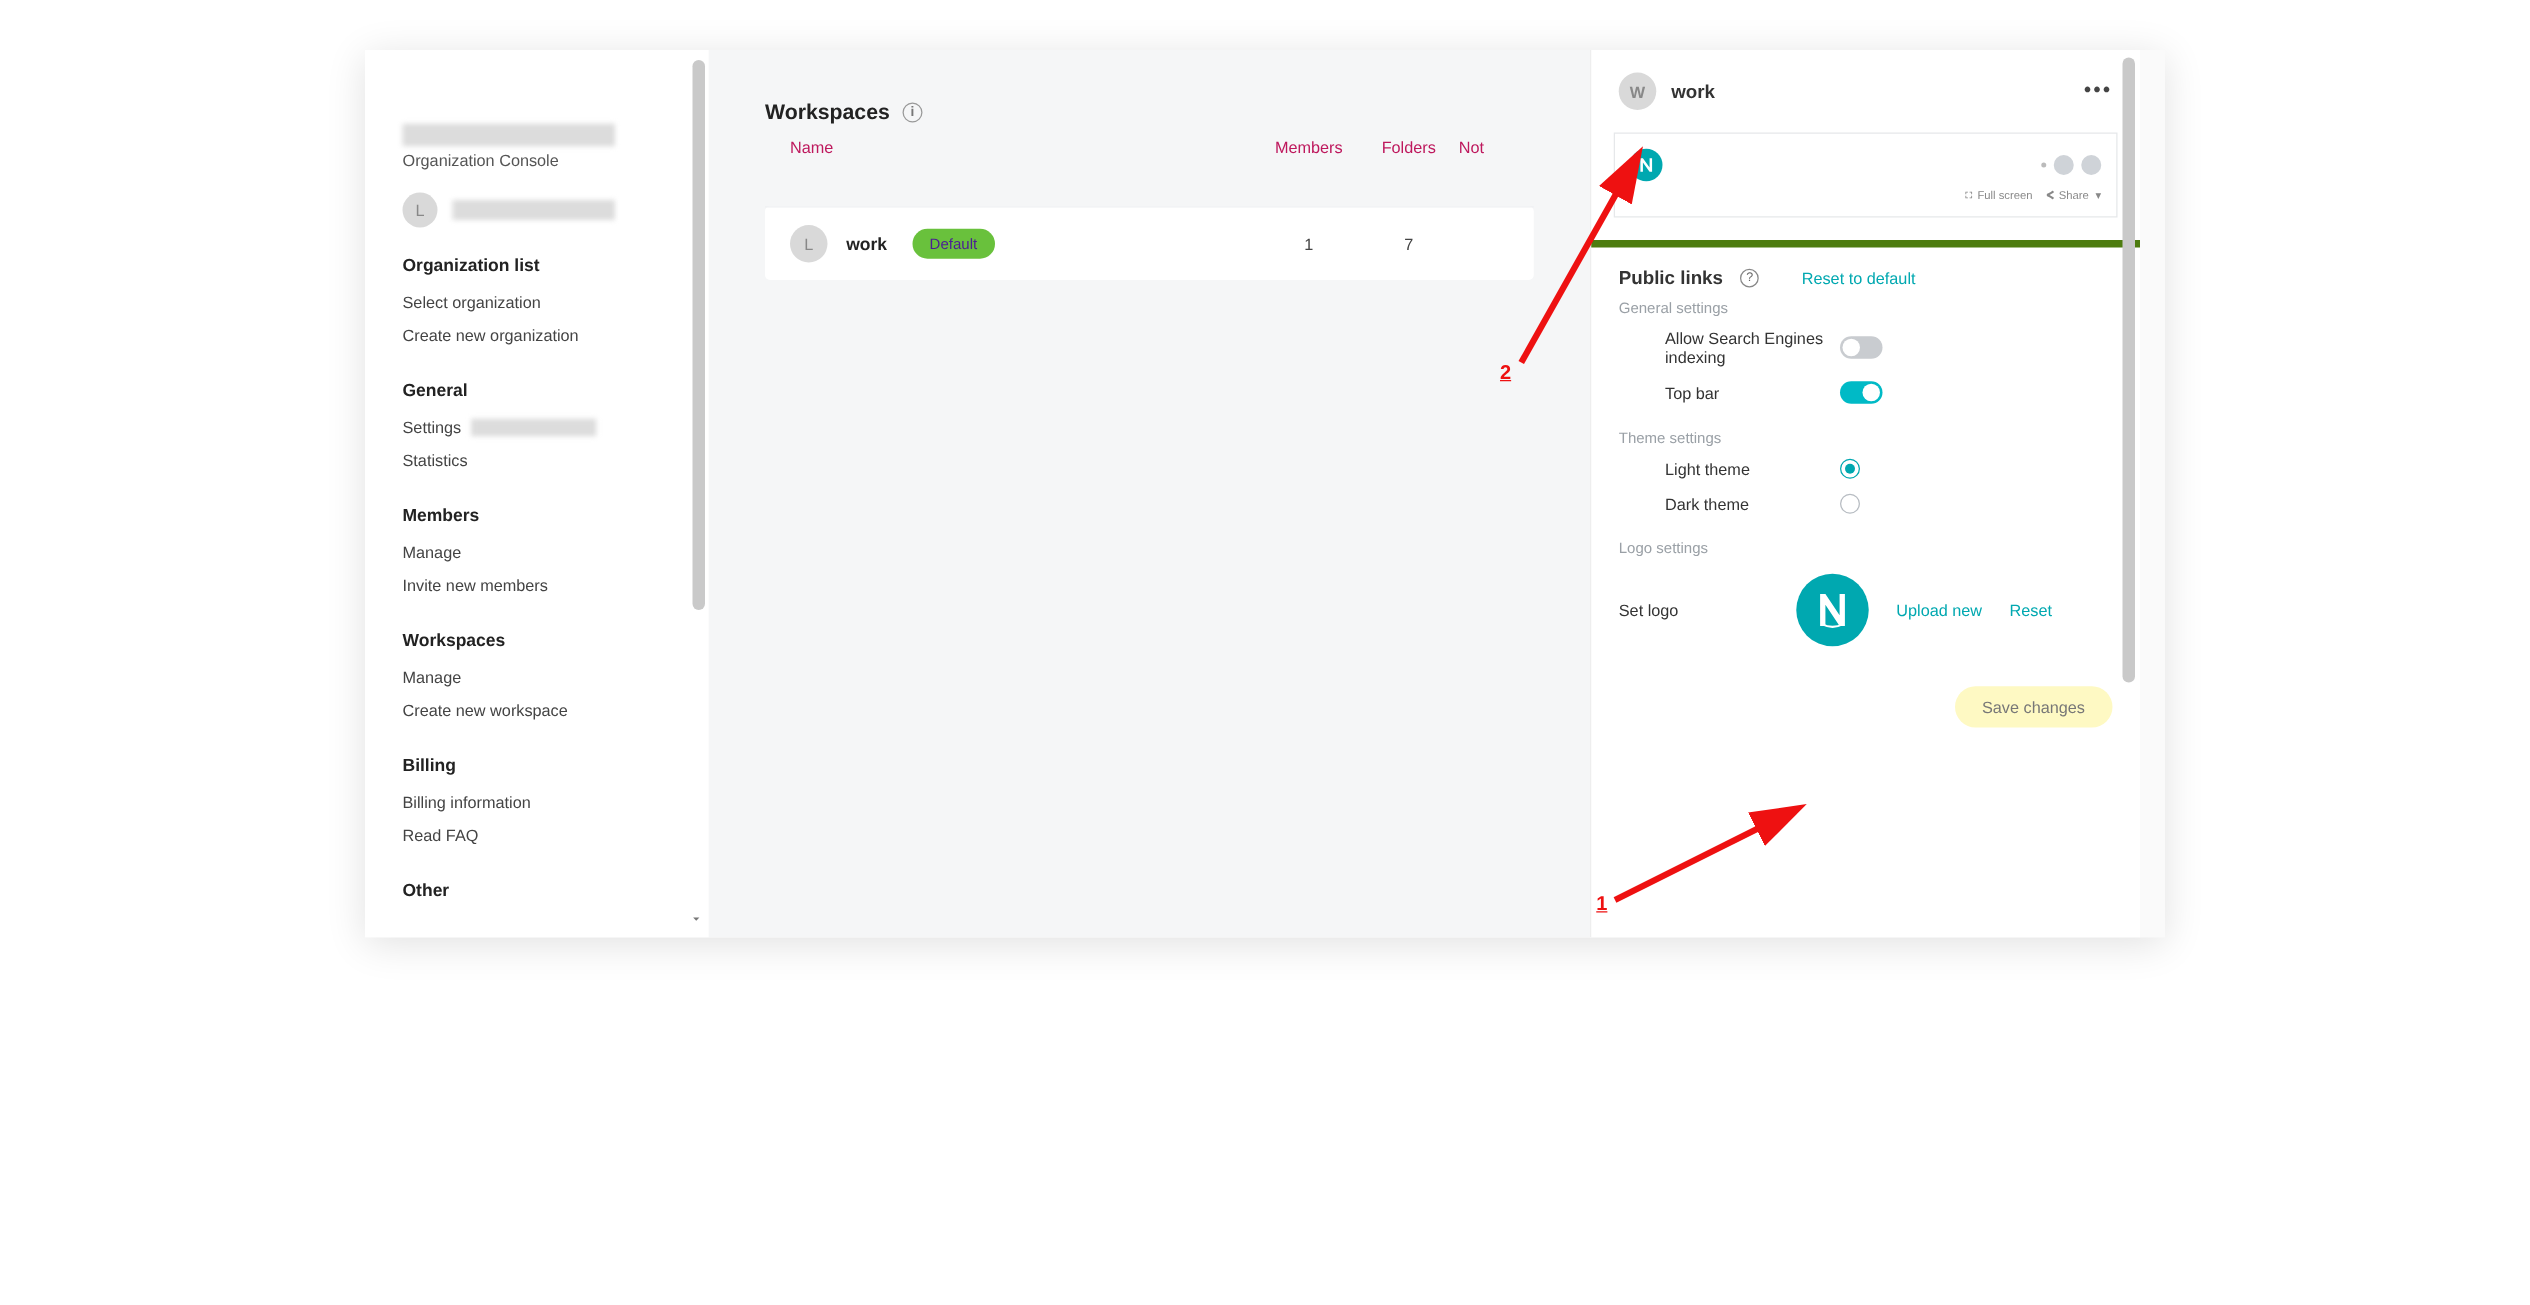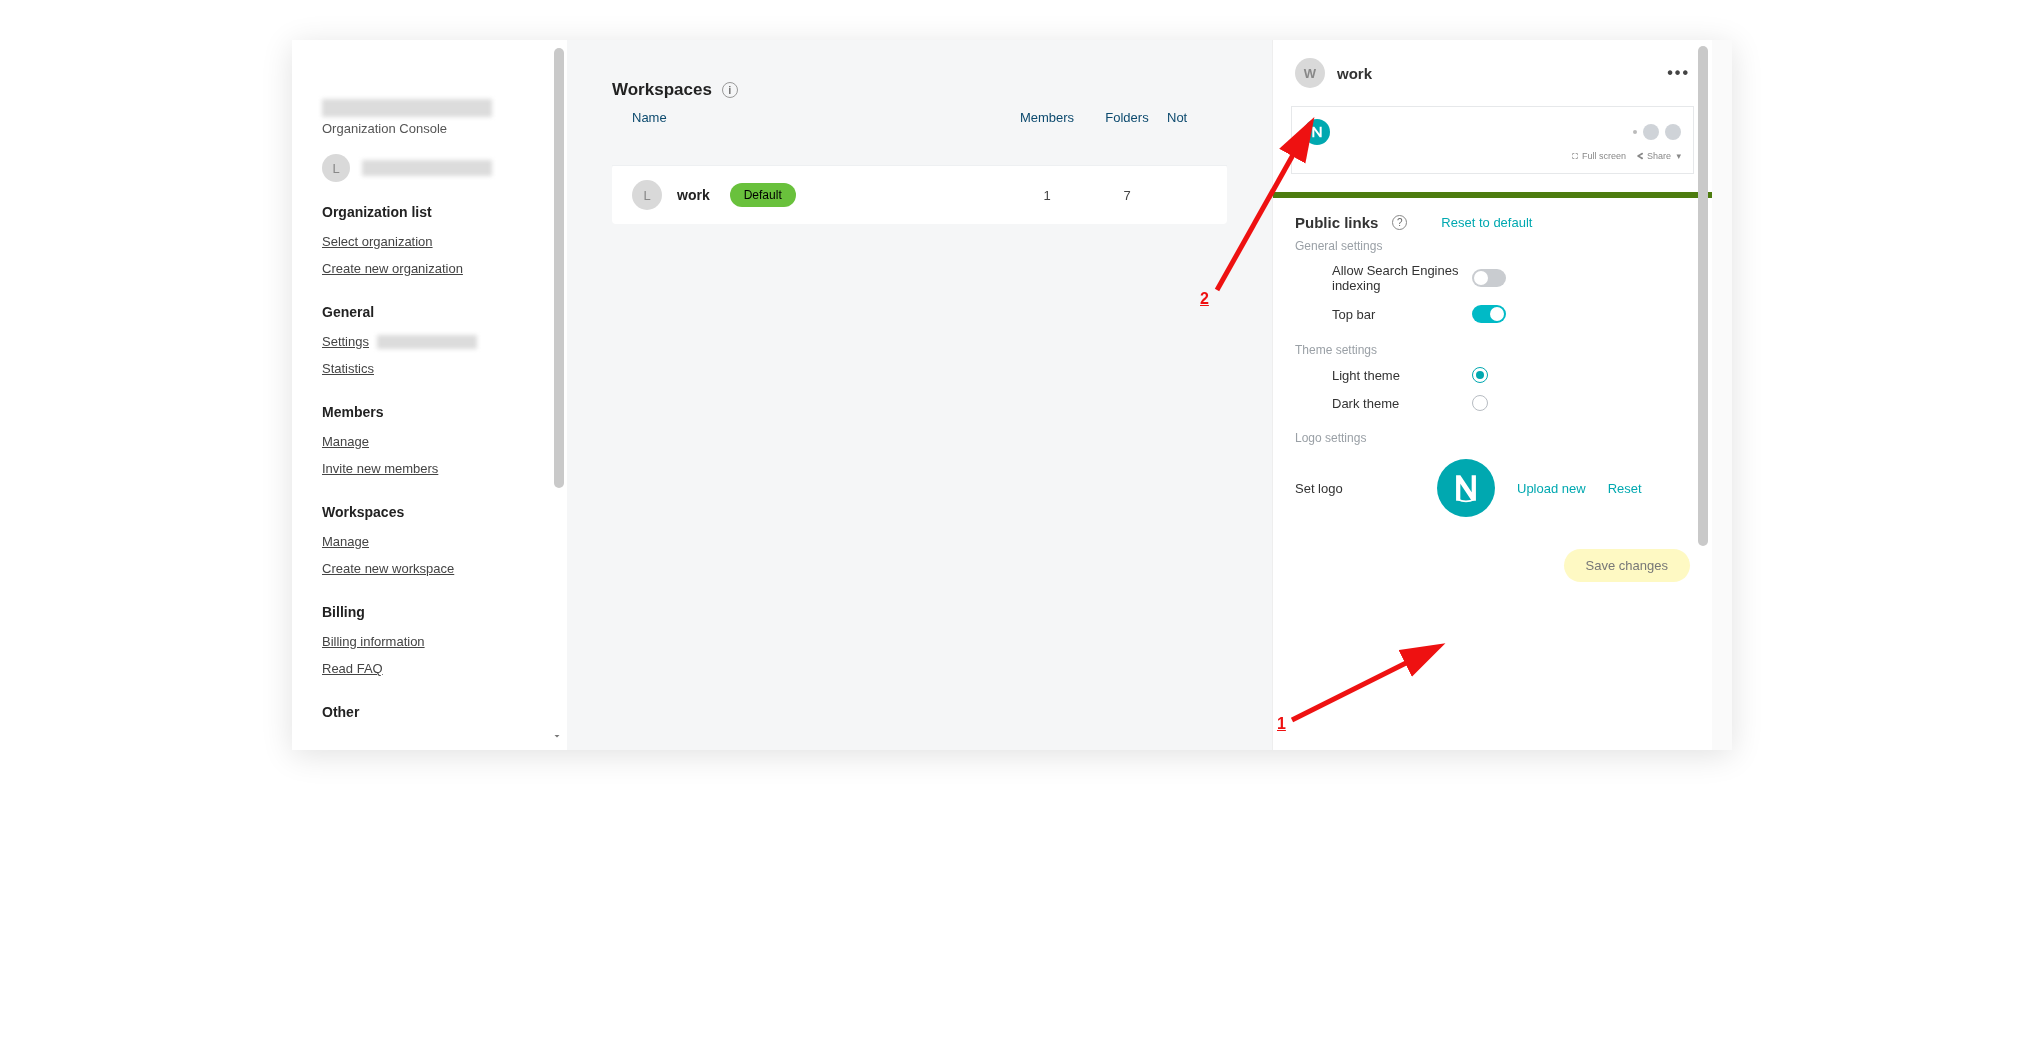--- a/index.html
+++ b/index.html
@@ -39,43 +39,43 @@
   }
   .sidebar .blur-line{
     height:18px; background:#dcdcdc; filter:blur(2px); margin:4px 40px 4px 0;
   }
   .sidebar .blur-line.med{width:170px;}
   .console-label{ font-size:13px; color:#555; margin-bottom:18px;}
   .avatar-row{display:flex;align-items:center;gap:12px;margin:18px 0 22px;}
   .avatar-row .av{width:28px;height:28px;border-radius:50%;background:#d9d9d9;color:#888;display:flex;align-items:center;justify-content:center;font-size:13px;}
   .avatar-row .blur-name{width:130px;height:16px;background:#dcdcdc;filter:blur(2px);}
   .section-head{font-weight:600;font-size:14px;margin:22px 0 8px;color:#222;}
-  .side-link{font-size:13px;color:#444;padding:6px 0;cursor:pointer;display:flex;align-items:center;gap:8px;text-decoration:underline;}
+  .side-link{font-size:13px;color:#444;padding:6px 0;cursor:pointer;display:flex;align-items:center;gap:8px;}
   .side-link .mini-blur{width:100px;height:14px;background:#dcdcdc;filter:blur(2px);}
   .sb-thumb{position:absolute;width:10px;right:3px;background:#c9c9c9;border-radius:6px;}
   .chev-down{position:absolute;right:4px;bottom:4px;}
   .chev-down svg{width:12px;height:12px;fill:#777;}
 
   
   .main{
     position:absolute; left:275px; right:460px; top:0; bottom:0;
     background:#f5f6f7; padding:40px 45px;
   }
   .main h2{font-size:17px;color:#222;display:flex;align-items:center;gap:10px;}
   .info-ic{width:16px;height:16px;border:1.5px solid #999;border-radius:50%;display:inline-flex;align-items:center;justify-content:center;font-size:11px;color:#777;}
   .table{margin-top:30px;background:#fff;border-radius:4px;}
-  .thead{display:flex;color:#0c4a6e;font-size:13px;padding:10px 20px;align-items:center;}
+  .thead{display:flex;color:#be185d;font-size:13px;padding:10px 20px;align-items:center;}
   .c-name{flex:1;}
   .c-mem{width:80px;text-align:center;}
   .c-fold{width:80px;text-align:center;}
   .c-not{width:40px;}
   .trow{display:flex;align-items:center;padding:14px 20px;border-top:1px solid #eef0f2;}
   .trow .av{width:30px;height:30px;border-radius:50%;background:#d9d9d9;color:#888;display:flex;align-items:center;justify-content:center;font-size:13px;margin-right:15px;}
   .trow .wname{font-size:14px;font-weight:600;color:#222;margin-right:20px;}
-  .badge-def{background:#69c13c;color:#000000;font-size:12px;padding:5px 14px;border-radius:14px;}
+  .badge-def{background:#69c13c;color:#4c1d95;font-size:12px;padding:5px 14px;border-radius:14px;}
   .num{font-size:13px;color:#444;}
 
   
   .rpanel{
     position:absolute; right:20px; top:0; bottom:0; width:440px;
     background:#fff; border-left:1px solid #eee;
     display:flex; flex-direction:column;
   }
   .rhdr{display:flex;align-items:center;gap:12px;padding:18px 22px;}
   .rhdr .wav{width:30px;height:30px;border-radius:50%;background:#d9d9d9;color:#888;display:flex;align-items:center;justify-content:center;font-size:13px;font-weight:600;}

